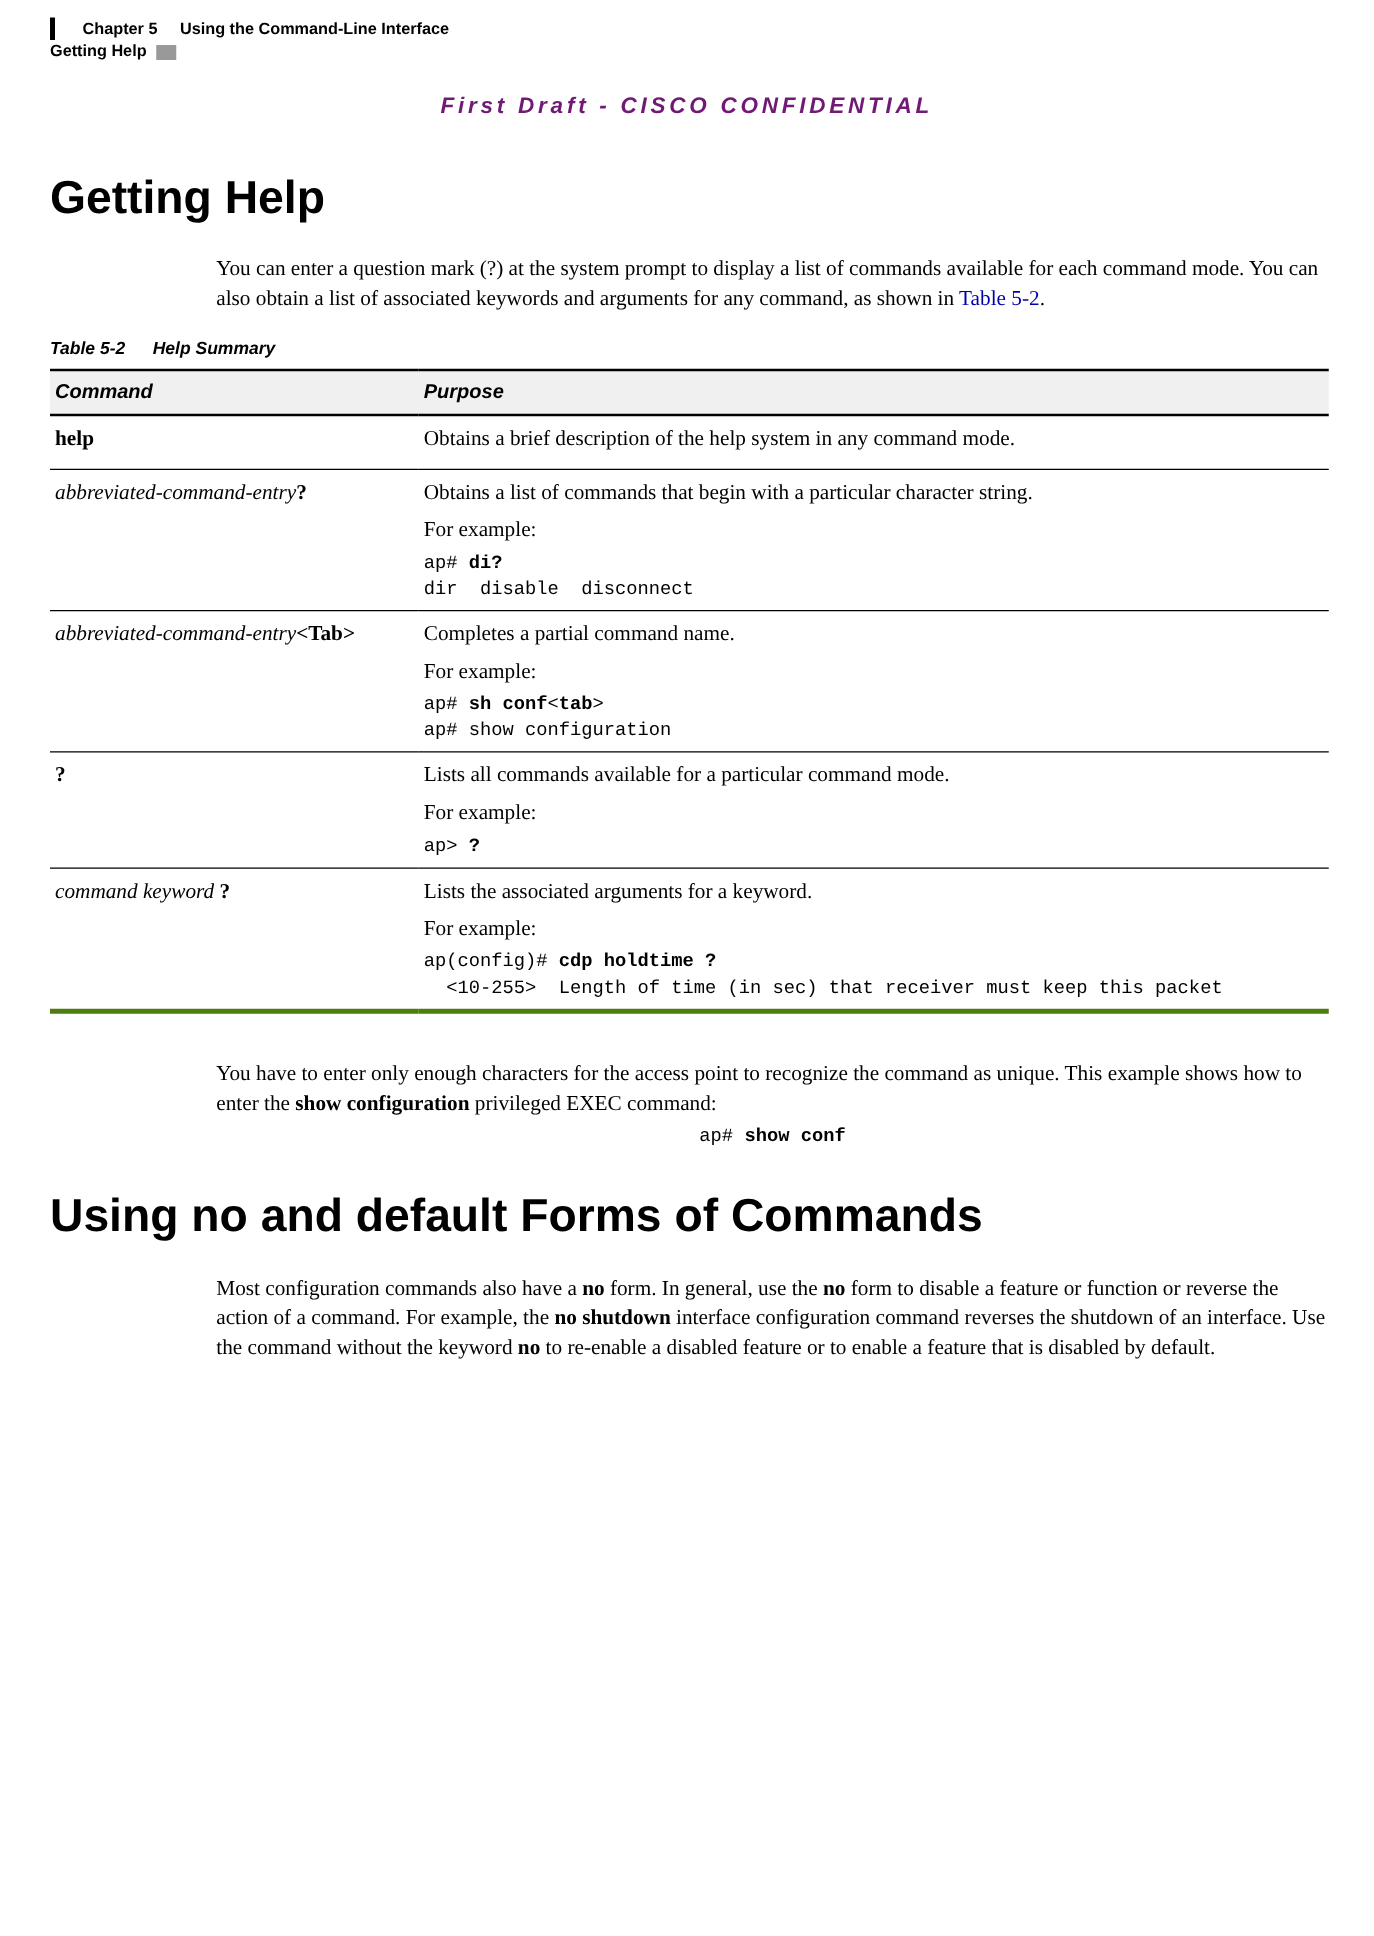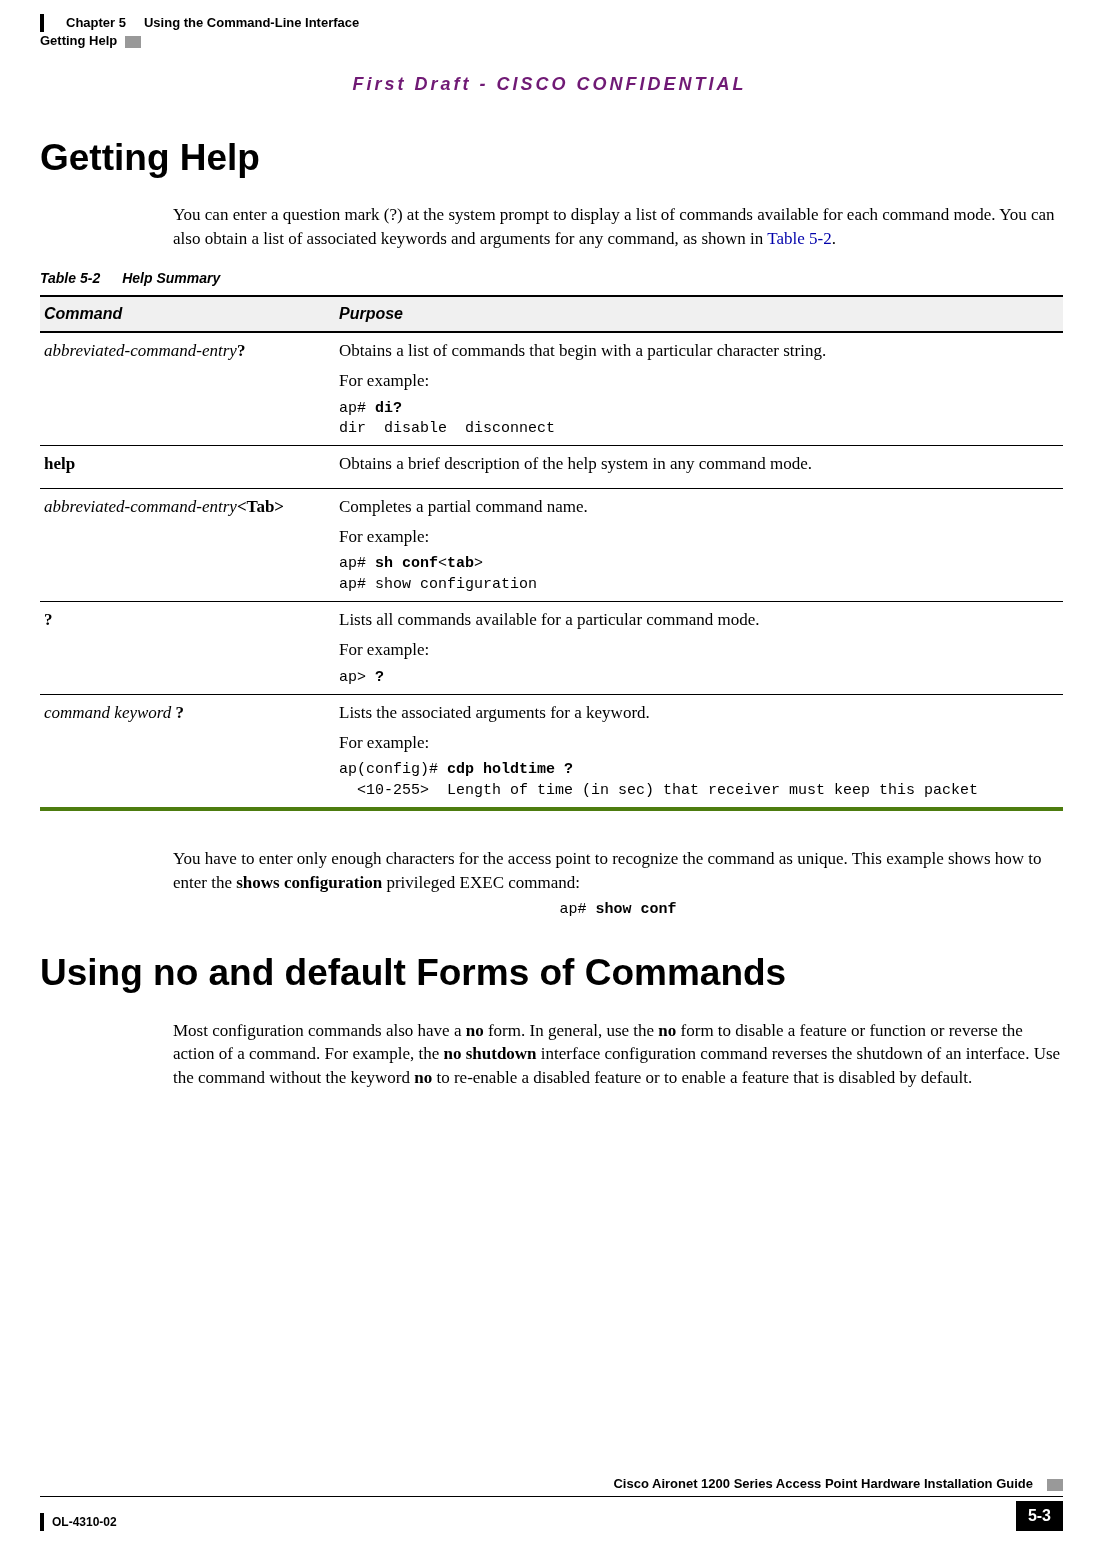--- a/index.html
+++ b/index.html
@@ -264,37 +264,37 @@
     <table class="help-table">
       <thead>
         <tr>
           <th>Command</th>
           <th>Purpose</th>
         </tr>
       </thead>
       <tbody>
 
         <tr>
+          <td class="cmd-col"><span class="nb">help</span></td>
+          <td>
+            <div class="purpose-line">Obtains a brief description of the help system in any command mode.</div>
+          </td>
+        </tr>
+
+        <tr>
           <td class="cmd-col"><span>abbreviated-command-entry</span><span class="nb">?</span></td>
           <td>
             <div class="purpose-line">Obtains a list of commands that begin with a particular character string.</div>
             <div class="example-label">For example:</div>
             <div class="mono"><span>ap# </span><span class="bold">di?</span>
 <span>dir  disable  disconnect</span></div>
           </td>
         </tr>
 
         <tr>
-          <td class="cmd-col"><span class="nb">help</span></td>
-          <td>
-            <div class="purpose-line">Obtains a brief description of the help system in any command mode.</div>
-          </td>
-        </tr>
-
-        <tr>
           <td class="cmd-col"><span>abbreviated-command-entry</span><span class="nb">&lt;Tab&gt;</span></td>
           <td>
             <div class="purpose-line">Completes a partial command name.</div>
             <div class="example-label">For example:</div>
             <div class="mono"><span>ap# </span><span class="bold">sh conf</span><span>&lt;</span><span class="bold">tab</span><span>&gt;</span>
 <span>ap# show configuration</span></div>
           </td>
         </tr>
 
         <tr>
@@ -314,45 +314,26 @@
             <div class="example-label">For example:</div>
             <div class="mono"><span>ap(config)# </span><span class="bold">cdp holdtime ?</span>
 <span>  &lt;10-255&gt;  Length of time (in sec) that receiver must keep this packet</span></div>
           </td>
         </tr>
       </tbody>
     </table>
 
     <div class="body-text">
       <p>
-        <span>You have to enter only enough characters for the access point to recognize the command as unique. This example shows how to enter the </span><b>shows configuration</b><span> privileged EXEC command:</span>
+        <span>You have to enter only enough characters for the access point to recognize the command as unique. This example shows how to enter the </span><b>show configuration</b><span> privileged EXEC command:</span>
       </p>
       <div class="mono" style="margin-top:6px;text-align:center;"><span>ap# </span><span class="bold">show conf</span></div>
     </div>
 
     <h1 class="section3">Using no and default Forms of Commands</h1>
     <p class="body-text">
       <span>Most configuration commands also have a </span><b>no</b><span> form. In general, use the </span><b>no</b><span> form to disable a feature or function or reverse the action of a command. For example, the </span><b>no shutdown</b><span> interface configuration command reverses the shutdown of an interface. Use the command without the keyword </span><b>no</b><span> to re-enable a disabled feature or to enable a feature that is disabled by default.</span>
     </p>
 
   </div>
 
-  <div class="footer">
-    <div class="footer-title-row">
-      <span></span>
-      <div style="display:flex;align-items:center;gap:8px;">
-        <span class="footer-doc-title">Cisco Aironet 1200 Series Access Point Hardware Installation Guide</span>
-        <div class="cornerbox"></div>
-      </div>
-    </div>
-    <div class="footer-line"></div>
-    <div class="footer-content">
-      <div style="display:flex;align-items:center;gap:8px;">
-        <div style="width:4px;height:18px;background:#000;"></div>
-        <span>OL-4310-02</span>
-      </div>
-      <div class="footer-right">
-        <div class="page-num-box">5-3</div>
-      </div>
-    </div>
-  </div>
 
 </div>
 
 </body></html>

